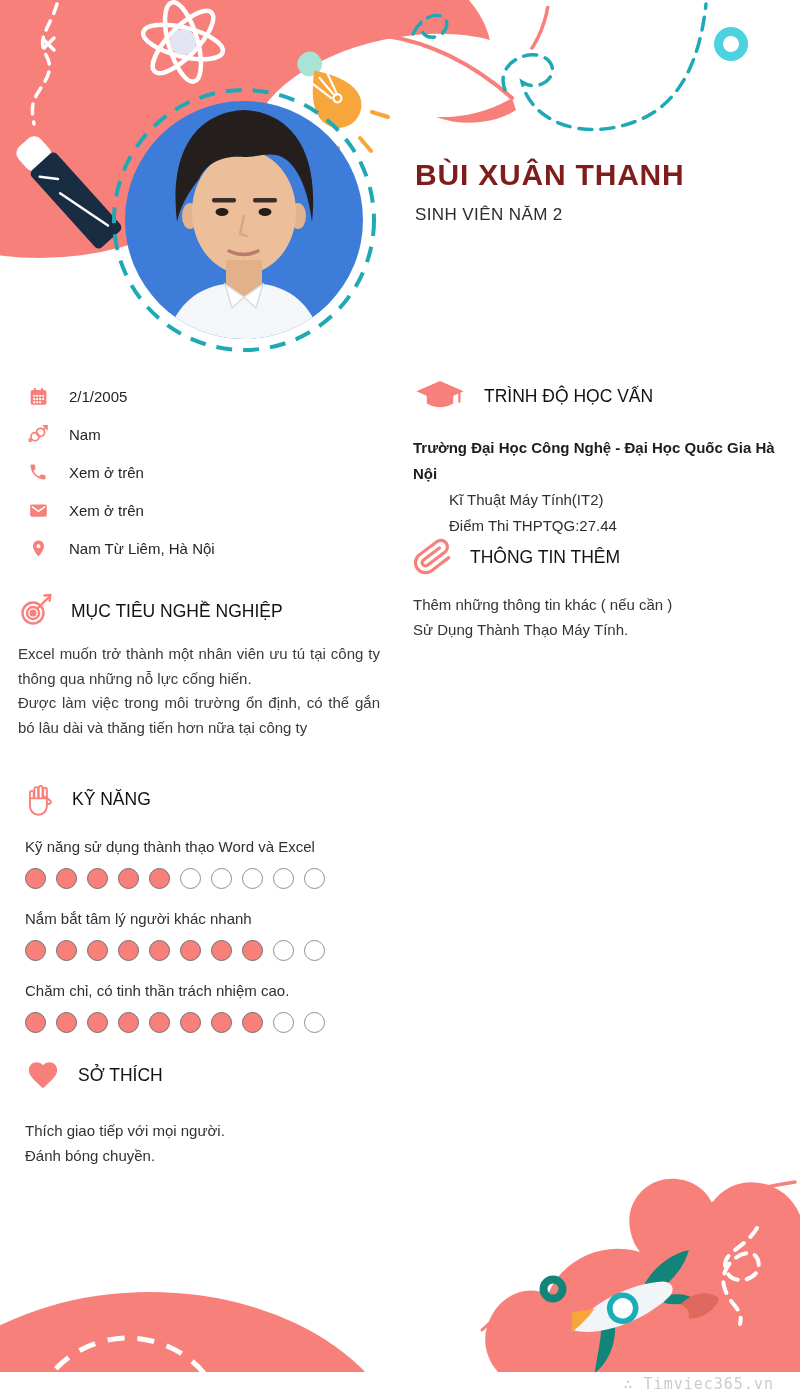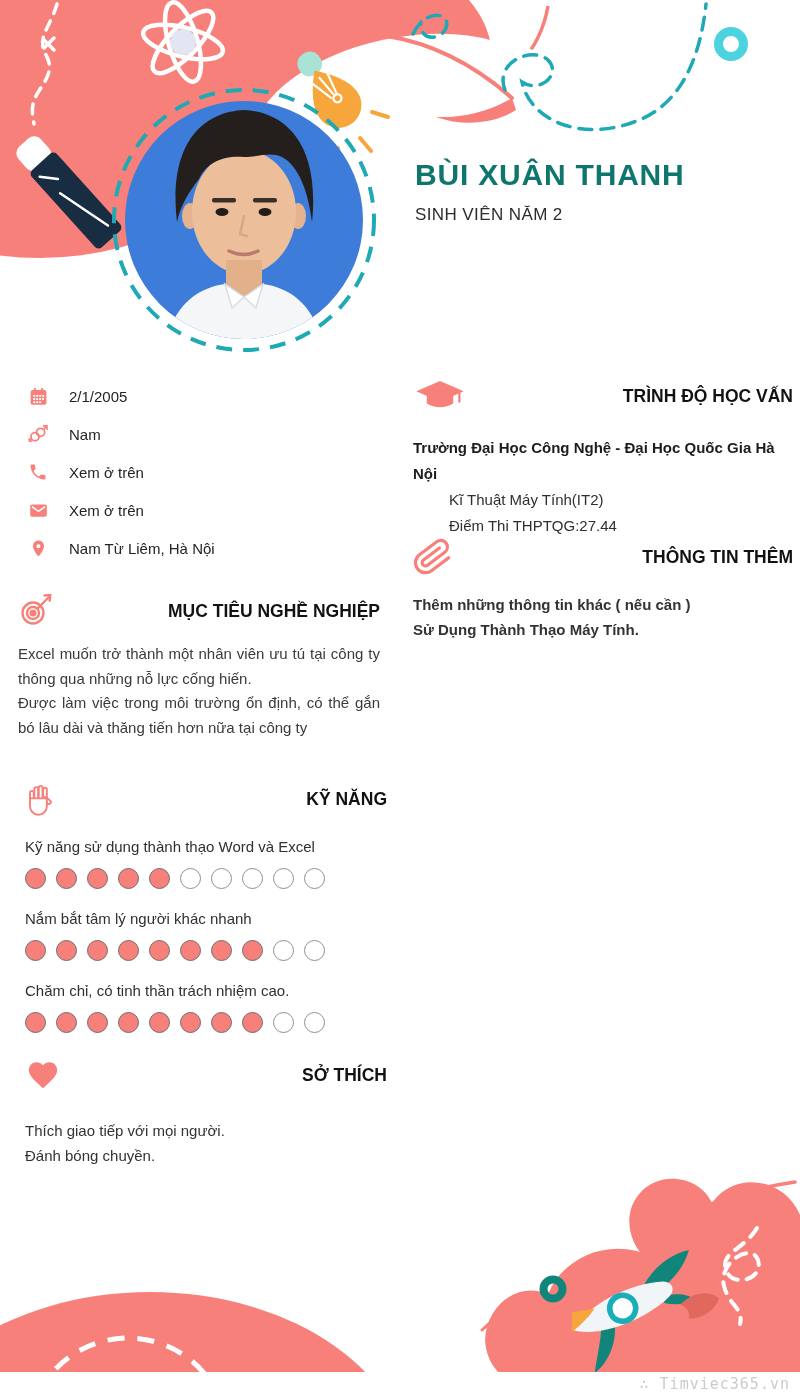--- a/index.html
+++ b/index.html
@@ -1,40 +1,40 @@
 <!DOCTYPE html>
 <html><head>
 <meta charset="utf-8">
 <style>
   html,body{margin:0;padding:0;background:#ffffff;}
   .page{position:relative;width:800px;height:1398px;background:#fff;overflow:hidden;
         font-family:"Liberation Sans", sans-serif;color:#333;}
   .deco{position:absolute;left:0;top:0;z-index:0;}
   .photo-wrap{position:absolute;left:106px;top:82px;width:276px;height:276px;z-index:1;}
   .hdr{position:absolute;left:415px;top:158px;z-index:2;}
-  .hdr h1{margin:0;font-size:30px;font-weight:700;color:#0f766e;letter-spacing:.8px;}
+  .hdr h1{margin:0;font-size:30px;font-weight:700;color:#7f1d1d;letter-spacing:.8px;}
   .hdr .sub{margin-top:13px;font-size:17px;color:#2d2d2d;letter-spacing:.4px;}
   .contact{position:absolute;left:27px;top:377px;z-index:2;}
   .c-row{display:flex;align-items:center;height:38px;gap:20px;font-size:15px;color:#242424;}
   .c-row .ic{width:22px;display:flex;justify-content:center;}
   .sec{position:absolute;z-index:2;}
-  .sec-head{display:flex;align-items:center;gap:3px;font-size:17.5px;font-weight:700;color:#121212;justify-content:space-between;}
+  .sec-head{display:flex;align-items:center;gap:17px;font-size:17.5px;font-weight:400;color:#121212;}
   .sec-head .ic{flex:0 0 auto;display:flex;}
   .obj-body{margin-top:13px;font-size:15px;line-height:24.5px;color:#3a3a3a;text-align:justify;}
   .sk-label{margin-top:21px;font-size:15px;color:#303030;}
   .dots{display:flex;gap:10px;margin-top:13px;}
   .dot{width:21px;height:21px;border-radius:50%;background:#fff;border:1.5px solid #8f8f8f;box-sizing:border-box;}
   .dot.filled{background:#F8807B;border-color:#6e6e6e;}
   .line{font-size:15px;color:#333;line-height:25px;}
   .edu-school{font-size:15px;font-weight:700;color:#1d1d1d;line-height:26px;margin-top:22px;}
   .edu-line{font-size:15px;color:#2f2f2f;line-height:26px;margin-left:36px;}
-  .add-lines{margin-top:15px;font-weight:bold;}
+  .add-lines{margin-top:15px;}
   .hob-lines{margin-top:26px;}
   .footer{position:absolute;left:0;top:1372px;width:800px;height:26px;background:#fff;z-index:3;
-          text-align:right;box-sizing:border-box;padding-right:10px;}
+          text-align:right;box-sizing:border-box;padding-right:26px;}
   .footer span{font-family:"DejaVu Sans Mono", monospace;font-size:15px;color:#cbcbcb;line-height:24px;letter-spacing:1px;}
 </style>
 </head>
 <body>
 
 <div class="page">
 
   <svg class="deco" width="800" height="1398" viewBox="0 0 800 1398">
 
     <g fill="#F8807B">

